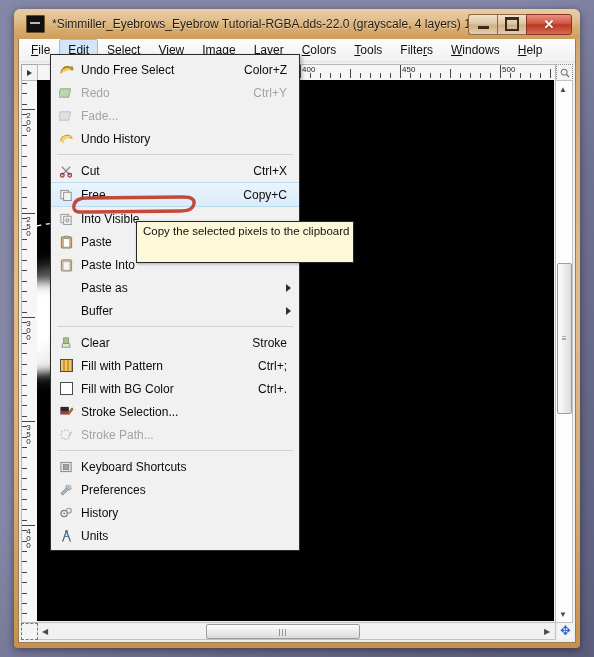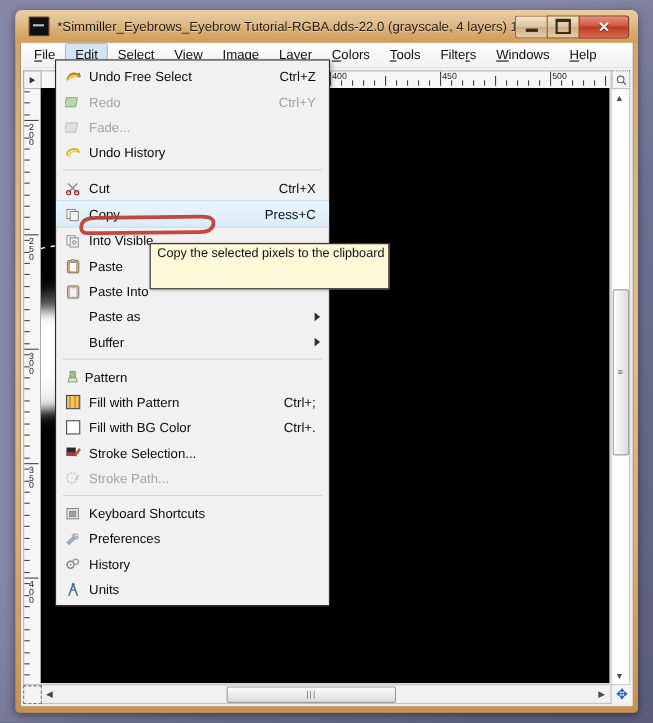--- a/index.html
+++ b/index.html
@@ -372,21 +372,21 @@
 
   <div class="dropdown" id="dropdown">
       <div class="drow">
         <span class="dicon">
           <svg width="15" height="14" viewBox="0 0 16 15">
             <path d="M3 9 C 3 4, 9 2, 13 5 L 11 7 L 15 7.5 L 14 3.5 L 12.6 4.8" fill="#e8b92e" stroke="#8a6a10" stroke-width="0.8"></path>
             <path d="M2 11 C 2 5, 10 3, 14 6" fill="#f0cc55" stroke="#8a6a10" stroke-width="0.9"></path>
           </svg>
         </span>
         <span class="dlabel">Undo Free Select</span>
-        <span class="dkey">Ctrl+Z</span>
+        <span class="dkey">Color+Z</span>
       </div>
       <div class="drow disabled">
         <span class="dicon">
           <svg width="15" height="14" viewBox="0 0 16 15">
             <rect x="2" y="3" width="11" height="9" fill="#8fbf7a" opacity="0.55" transform="skewX(-12)"></rect>
             <rect x="2" y="3" width="11" height="9" fill="none" stroke="#6d9a5a" stroke-width="0.7" transform="skewX(-12)"></rect>
           </svg>
         </span>
         <span class="dlabel">Redo</span>
         <span class="dkey">Ctrl+Y</span>
@@ -423,22 +423,22 @@
         <span class="dlabel">Cut</span>
         <span class="dkey">Ctrl+X</span>
       </div>
       <div class="drow sel">
         <span class="dicon">
           <svg width="15" height="14" viewBox="0 0 16 15">
             <rect x="2" y="2.5" width="8" height="9" fill="#fdfdfd" stroke="#7c7c7c" stroke-width="0.9"></rect>
             <rect x="5" y="4.5" width="8" height="9" fill="#f2f2f2" stroke="#7c7c7c" stroke-width="0.9"></rect>
           </svg>
         </span>
-        <span class="dlabel">Copy</span>
-        <span class="dkey">Press+C</span>
+        <span class="dlabel">Free</span>
+        <span class="dkey">Copy+C</span>
       </div>
       <div class="drow">
         <span class="dicon">
           <svg width="15" height="14" viewBox="0 0 16 15">
             <rect x="2" y="2.5" width="8" height="9" fill="#fafafa" stroke="#8c8c8c" stroke-width="0.9"></rect>
             <rect x="5" y="4.5" width="8" height="9" fill="#ededed" stroke="#8c8c8c" stroke-width="0.9"></rect>
             <circle cx="9" cy="9" r="1.6" fill="none" stroke="#6a6a6a" stroke-width="0.8"></circle>
           </svg>
         </span>
         <span class="dlabel">Into Visible</span>
@@ -473,21 +473,22 @@
         <span class="arrow"></span>
       </div>
       <div class="dsep"></div>
       <div class="drow">
         <span class="dicon">
           <svg width="15" height="14" viewBox="0 0 16 15">
             <rect x="5" y="2" width="5" height="6" fill="#a8c48d" stroke="#6f8a56" stroke-width="0.8"></rect>
             <path d="M4 8 L 11 8 L 12 12 L 3 12 Z" fill="#dfe8d2" stroke="#6f8a56" stroke-width="0.8"></path>
           </svg>
         </span>
-        <span class="dkey">Pattern</span>
+        <span class="dlabel">Clear</span>
+        <span class="dkey">Stroke</span>
       </div>
       <div class="drow">
         <span class="dicon">
           <span class="sq pattern"></span>
         </span>
         <span class="dlabel">Fill with Pattern</span>
         <span class="dkey">Ctrl+;</span>
       </div>
       <div class="drow">
         <span class="dicon">

